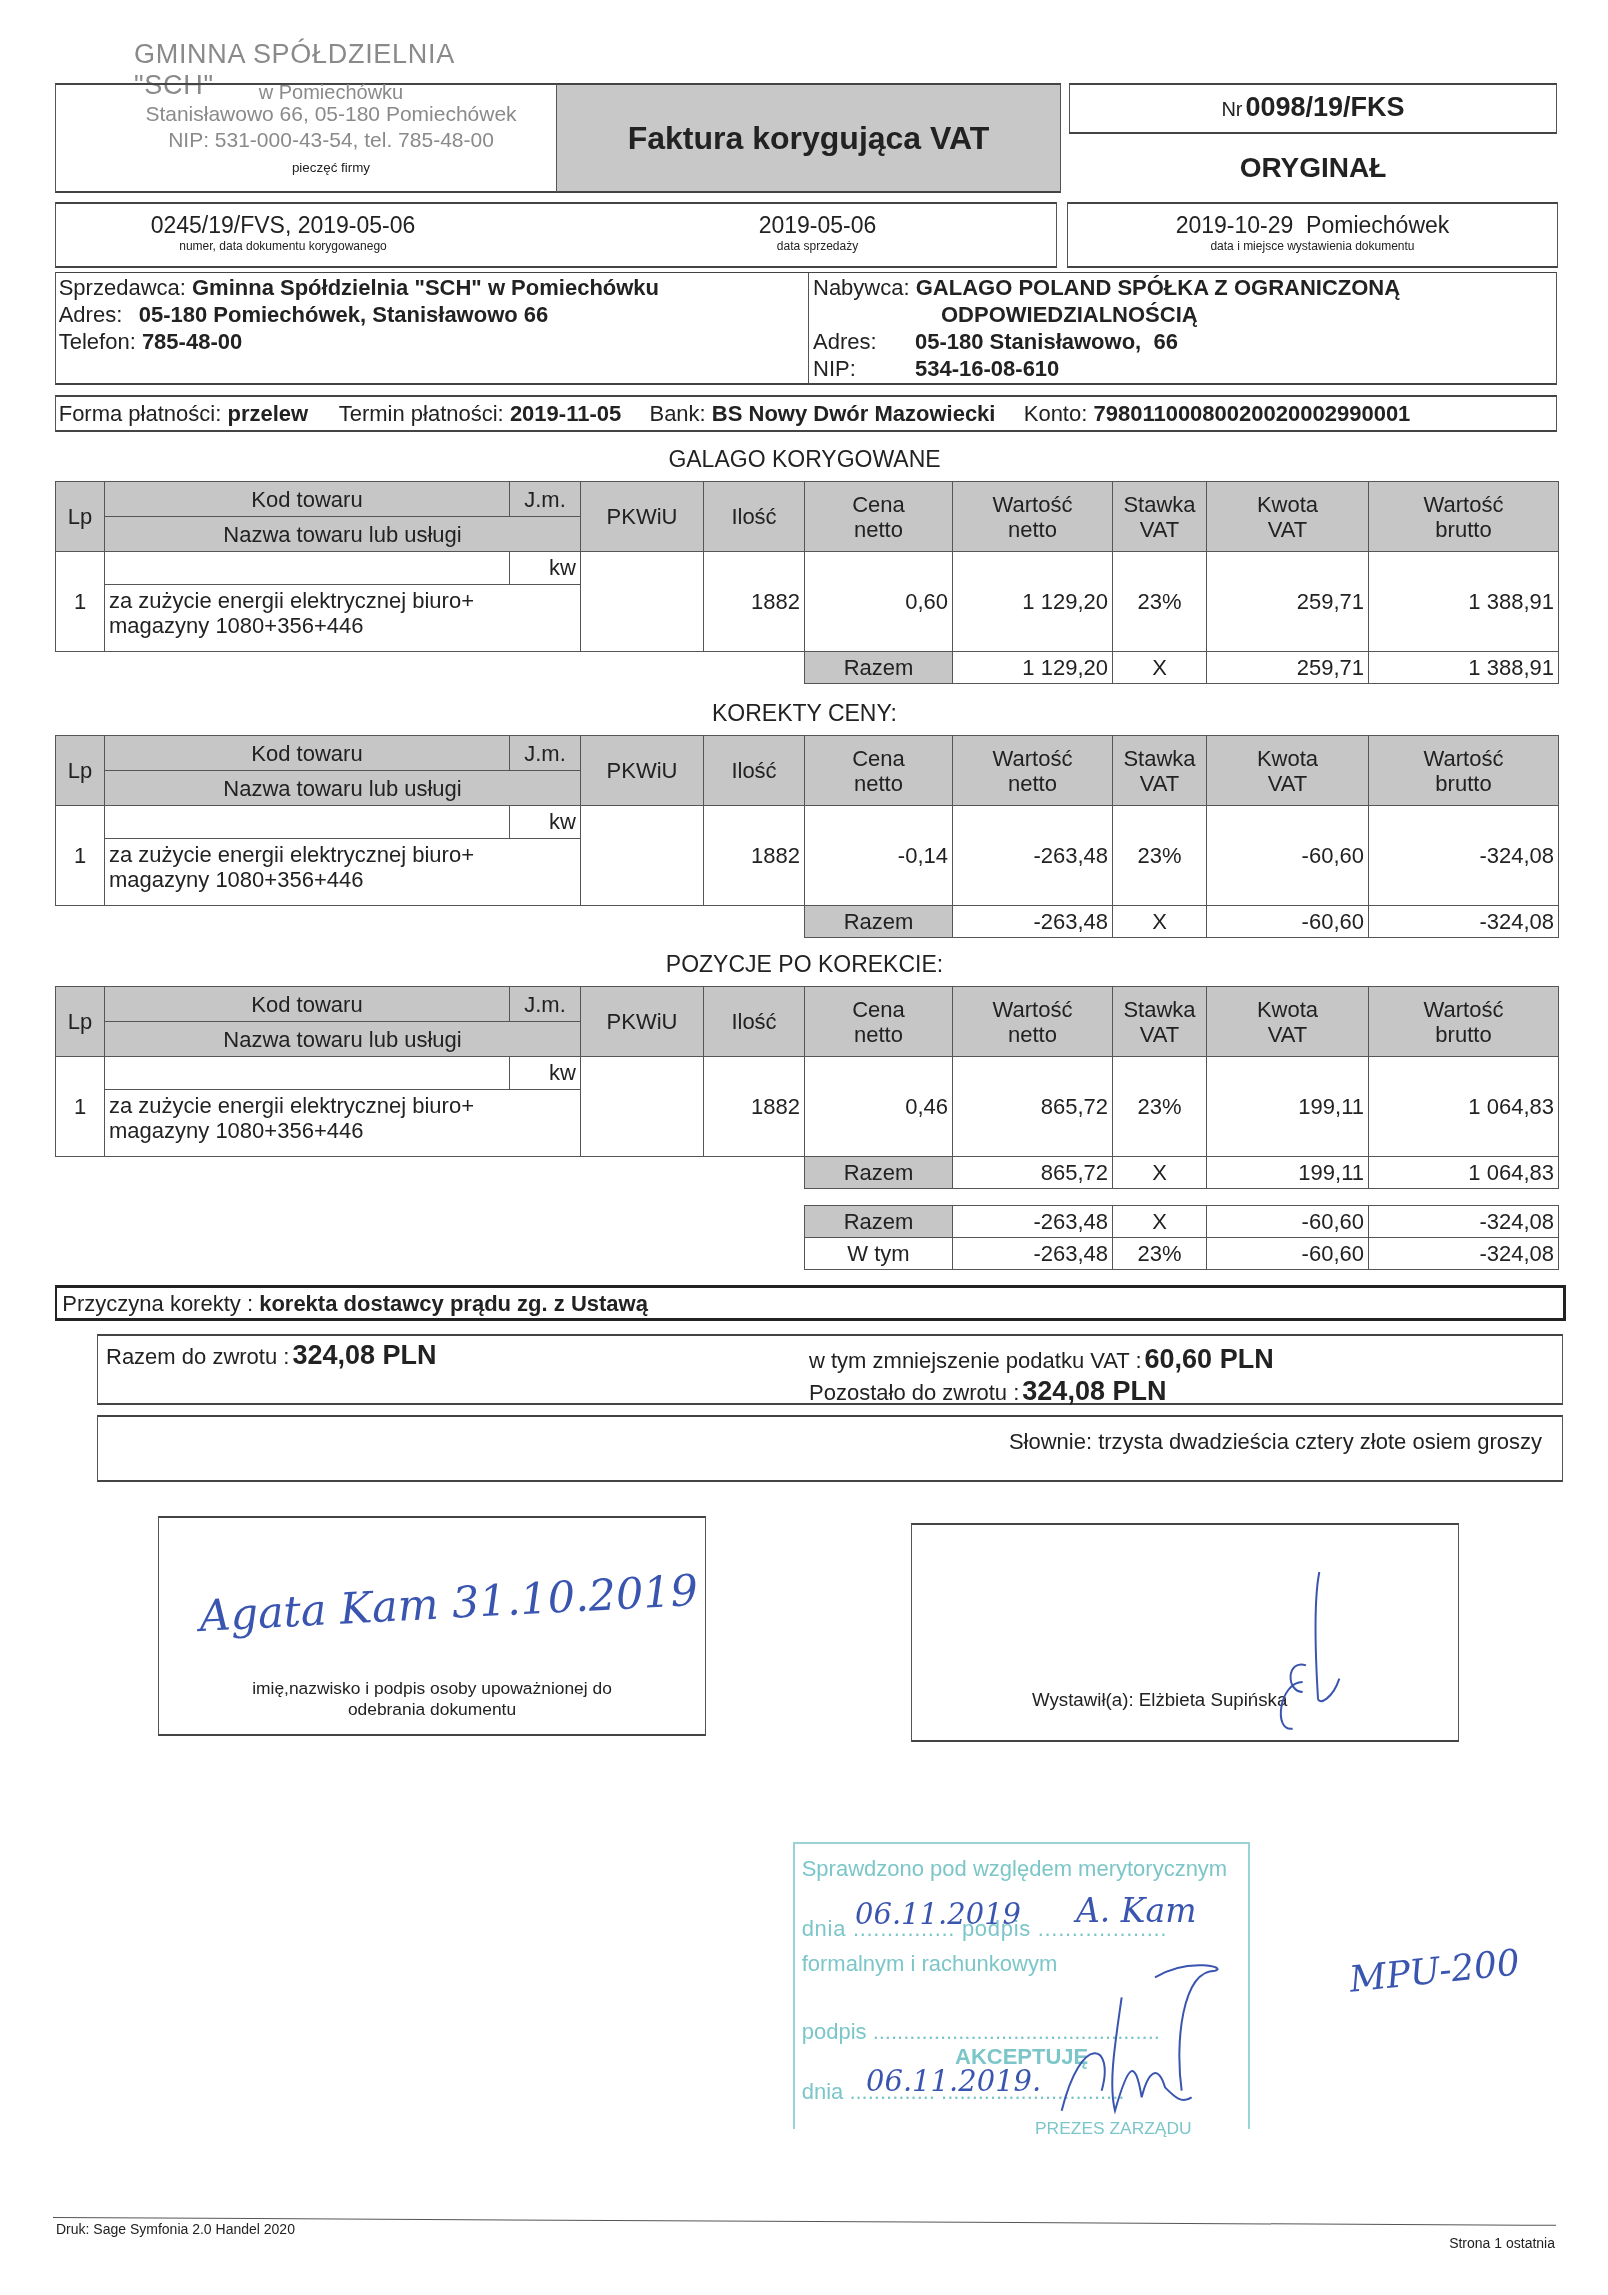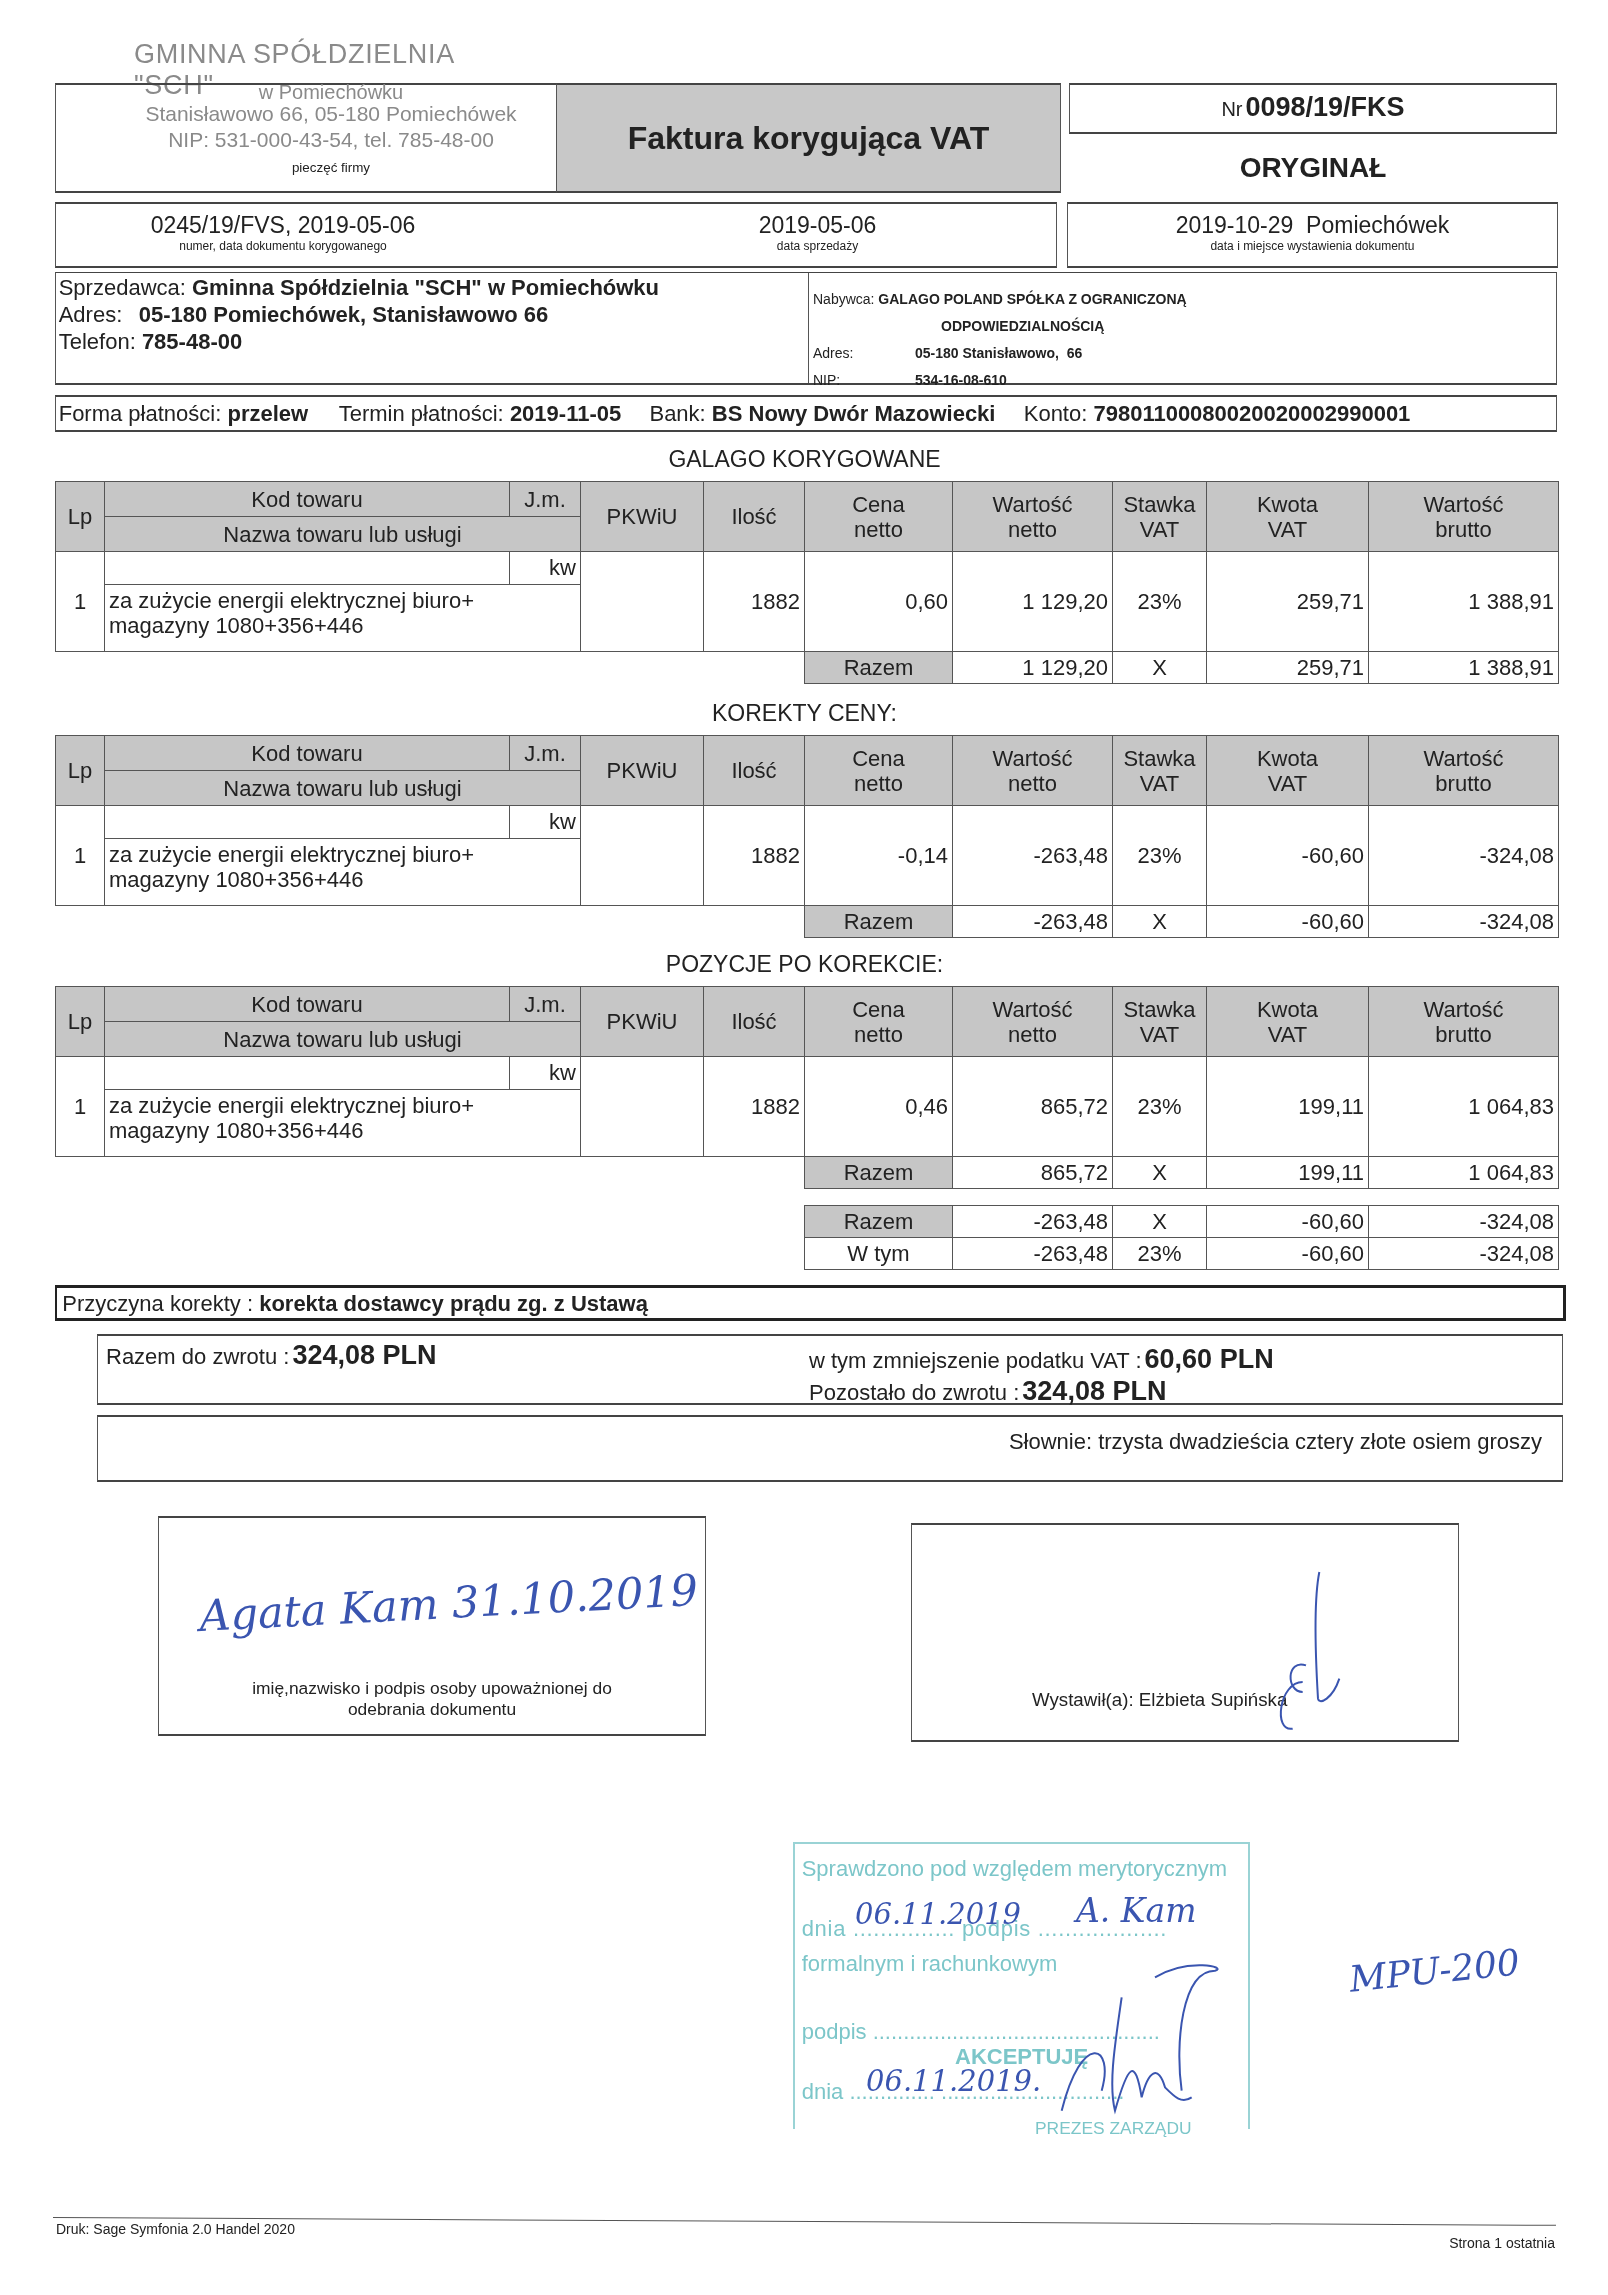--- a/index.html
+++ b/index.html
@@ -61,21 +61,21 @@
   <div class="cap">data i miejsce wystawienia dokumentu</div>
 </div>
 
 <div class="box" style="left:55px;top:272px;width:1502px;height:113px;border-top-width:1.3px;">
   <div class="abs" style="left:2.7px;top:1.3px;width:748px;font-size:22px;line-height:27px;">
     <div><span>Sprzedawca:</span> <span class="b">Gminna Spółdzielnia "SCH" w Pomiechówku</span></div>
     <div><span style="display:inline-block;width:80px;">Adres:</span><span class="b">05-180 Pomiechówek, Stanisławowo 66</span></div>
     <div><span>Telefon:</span> <span class="b">785-48-00</span></div>
   </div>
   <div class="abs" style="left:752px;top:0;width:1.3px;height:100%;background:#555;"></div>
-  <div class="abs" style="left:757px;top:1.3px;width:735px;font-size:14px;line-height:27px;margin-top:12px;">
+  <div class="abs" style="left:757px;top:1.3px;width:735px;font-size:22px;line-height:27px;">
     <div><span>Nabywca:</span> <span class="b">GALAGO POLAND SPÓŁKA Z OGRANICZONĄ</span></div>
     <div style="padding-left:128px;" class="b">ODPOWIEDZIALNOŚCIĄ</div>
     <div><span style="display:inline-block;width:102px;">Adres:</span><span class="b" style="white-space:pre;">05-180 Stanisławowo,  66</span></div>
     <div><span style="display:inline-block;width:102px;">NIP:</span><span class="b">534-16-08-610</span></div>
   </div>
 </div>
 
 <div class="box" style="left:55px;top:395px;width:1502px;height:37px;font-size:22px;padding:4px 2.7px;white-space:nowrap;">
   <span>Forma płatności:</span>
   <span class="b">przelew</span>

